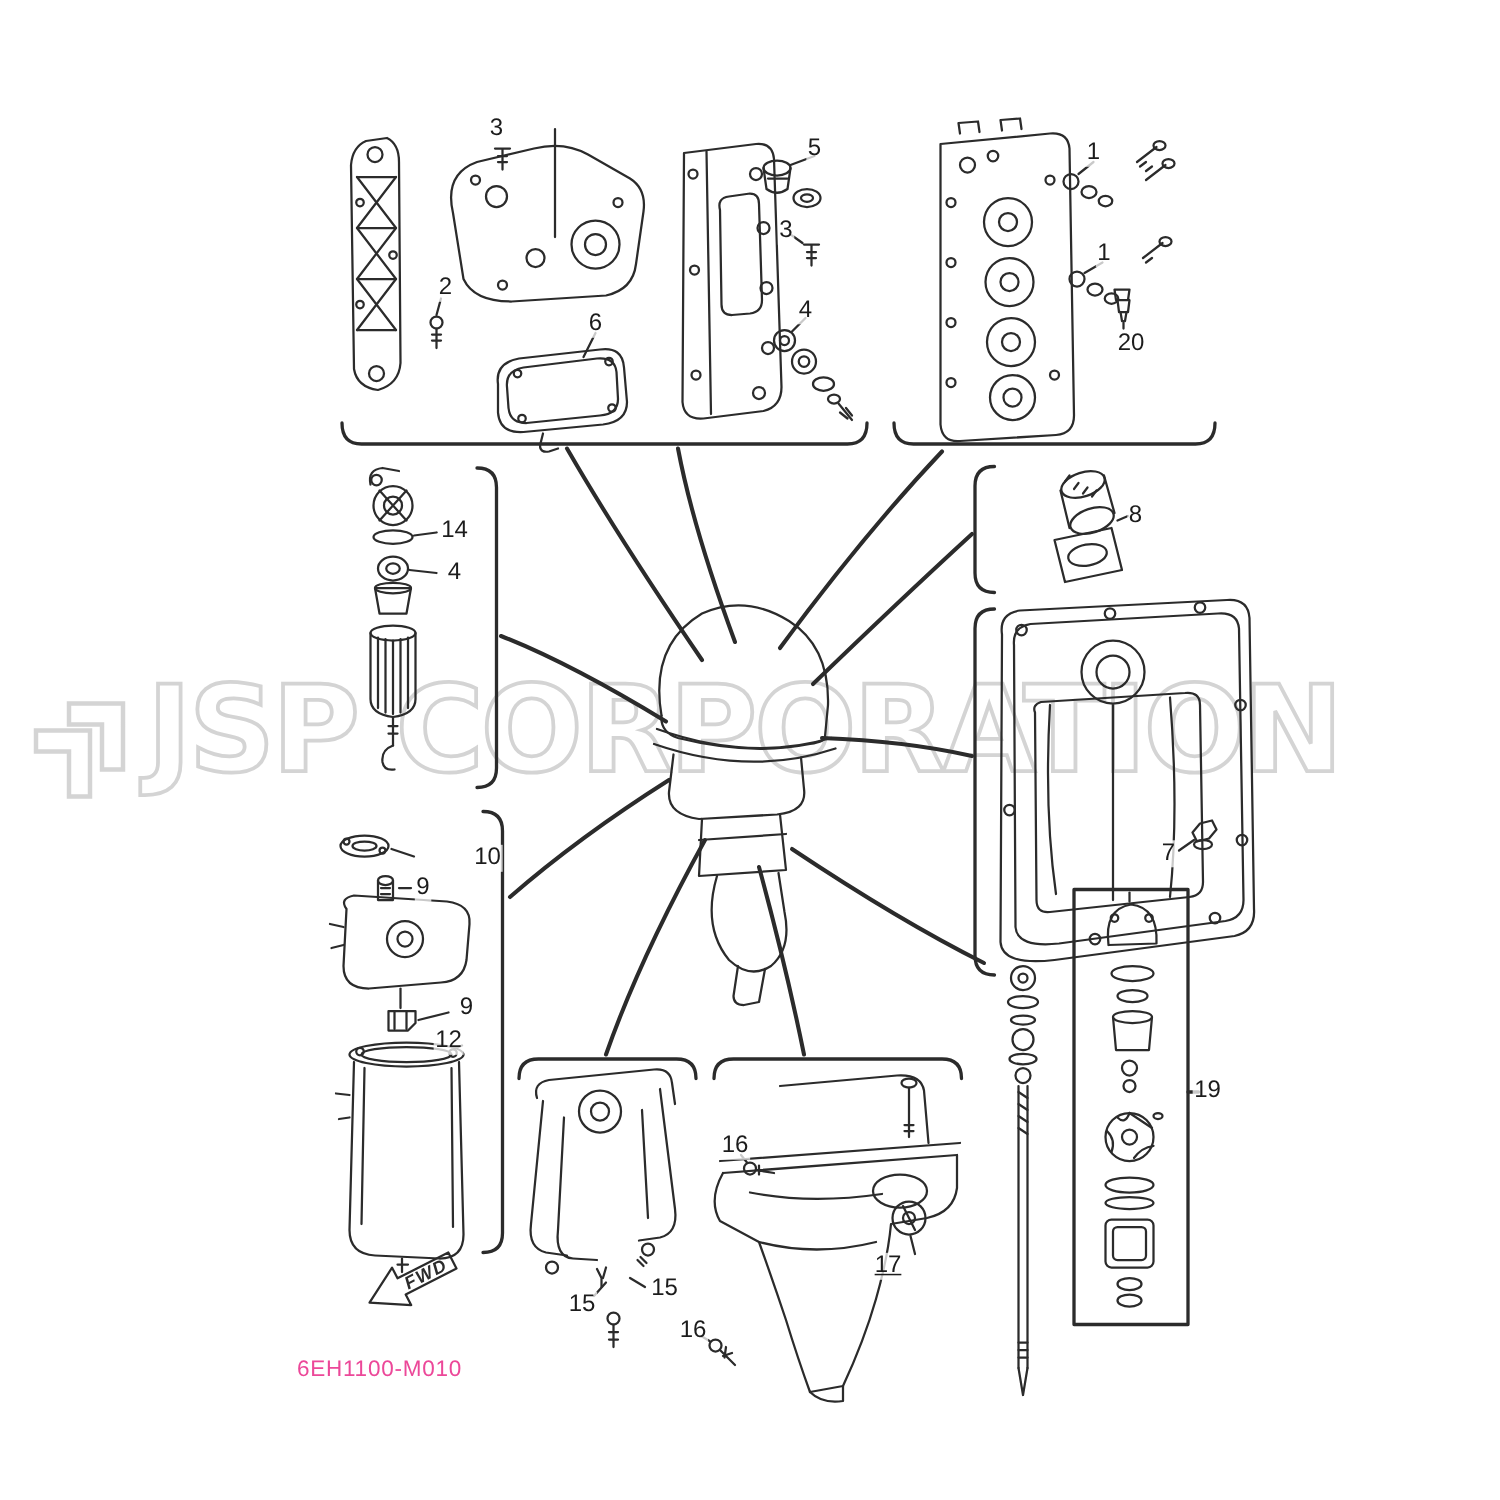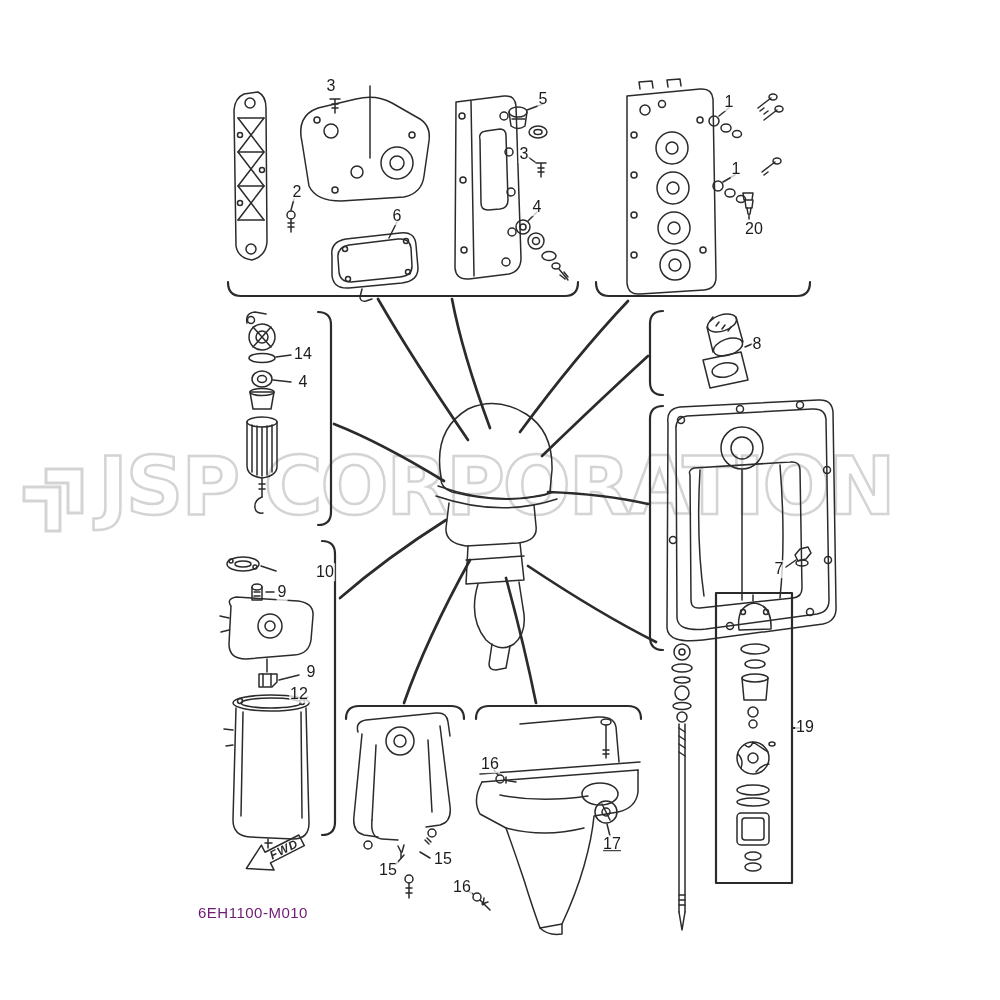--- a/index.html
+++ b/index.html
@@ -31,21 +31,21 @@
   }
   
   #callout-layer{position:absolute;inset:0;z-index:3;}
   .callout{
     position:absolute;transform:translate(-50%,-50%);
     font:16px "Liberation Sans",sans-serif;color:#1c1c1c;
     background:rgba(255,255,255,.75);padding:0 1px;line-height:1.1;
   }
   .drawing-number{
     position:absolute;left:198px;top:904px;z-index:3;
-    font:15px "Liberation Sans",sans-serif;letter-spacing:.5px;color:#701a75;
+    font:15px "Liberation Sans",sans-serif;letter-spacing:.5px;color:#ec4899;
   }
 </style>
 </head>
 <body>
 
 <div class="canvas">
 
   <div class="watermark">
     <svg width="74" height="70" viewBox="0 0 74 70">
       <path d="M8,24 H44 V68 H30 V38 H8 Z" fill="none" stroke="#d4d4d4" stroke-width="3"></path>
@@ -386,20 +386,20 @@
       <div class="callout" style="left: 303px; top: 382px;">4</div>
       <div class="callout" style="left: 757px; top: 344px;">8</div>
       <div class="callout" style="left: 779px; top: 569px;">7</div>
       <div class="callout" style="left: 286px; top: 572px; margin-left: 39px;">10</div>
       <div class="callout" style="left: 282px; top: 592px;">9</div>
       <div class="callout" style="left: 311px; top: 672px;">9</div>
       <div class="callout" style="left: 299px; top: 694px;">12</div>
       <div class="callout" style="left: 388px; top: 870px;">15</div>
       <div class="callout" style="left: 443px; top: 859px;">15</div>
       <div class="callout" style="left: 490px; top: 764px;">16</div>
-      <div class="callout" style="left: 612px; top: 844px; text-decoration: underline;">17</div>
+      <div class="callout" style="left: 592px; top: 844px; text-decoration: underline;">17</div>
       <div class="callout" style="left: 462px; top: 887px;">16</div>
       <div class="callout" style="left: 805px; top: 727px;">19</div>
     </div>
 
   <div class="drawing-number">6EH1100-M010</div>
 
 </div>
 
 </body></html>

